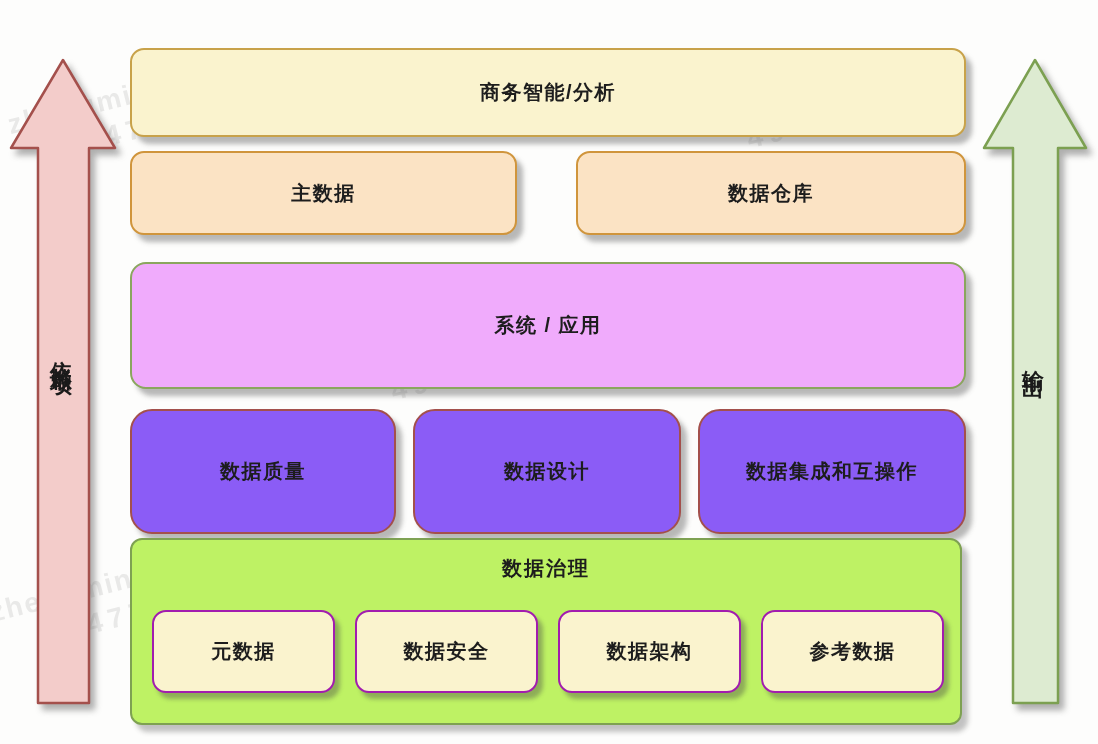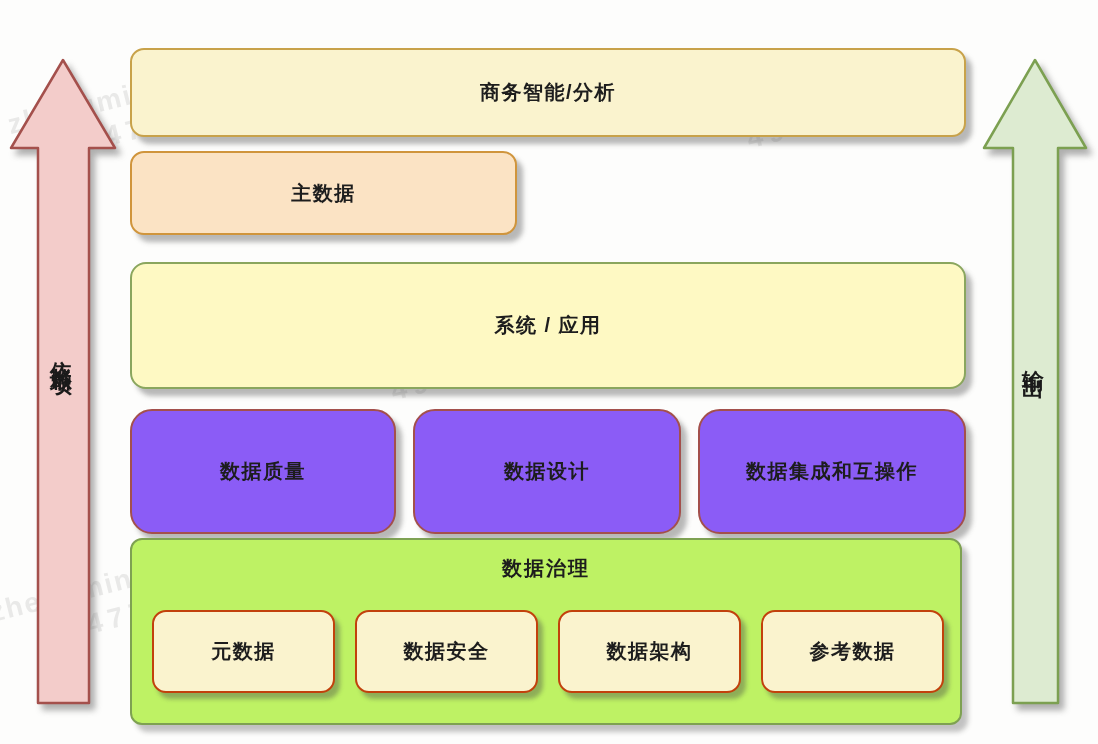--- a/index.html
+++ b/index.html
@@ -13,37 +13,37 @@
     border:2px solid; border-radius:14px;
     font-size:20px; font-weight:700; letter-spacing:1.5px;
     box-shadow:6px 7px 5px rgba(70,70,70,0.38);
   }
   
   .bi        { left:130px; top:48px;  width:832px; height:85px;  background:#FAF3CE; border-color:#C8A24A; }
   
   .master    { left:130px; top:151px; width:383px; height:80px;  background:#FBE3C4; border-color:#D0953C;border-radius:14px; }
   .warehouse { left:576px; top:151px; width:386px; height:80px;  background:#FBE3C4; border-color:#D0953C; }
   
-  .systems   { left:130px; top:262px; width:832px; height:123px; background:#fef9c3; border-color:#8AA65E; border-radius:16px; }
+  .systems   { left:130px; top:262px; width:832px; height:123px; background:#f0abfc; border-color:#8AA65E; border-radius:16px; }
   
   .pink      { background:#8b5cf6; border-color:#A3504C; border-radius:22px; }
   .quality     { left:130px; top:409px; width:262px; height:121px; }
   .design      { left:413px; top:409px; width:264px; height:121px; }
   .integration { left:698px; top:409px; width:264px; height:121px; }
   
   .governance {
     position:absolute; left:130px; top:538px; width:828px; height:183px;
     background:#bef264; border:2px solid #7EA152; border-radius:12px;
     box-shadow:6px 7px 5px rgba(70,70,70,0.32);
   }
   .gov-title { text-align:center; padding-top:15px; font-size:20px; font-weight:600; letter-spacing:2px; }
   .gov-row { position:absolute; left:20px; right:16px; top:70px; height:83px; display:flex; gap:20px; }
   .gov-box {
     flex:1; display:flex; align-items:center; justify-content:center;
-    background:#FAF3CE; border:2px solid #c2410c; border-radius:14px;
+    background:#FAF3CE; border:2px solid #a21caf; border-radius:14px;
     font-size:20px; font-weight:600; letter-spacing:1.5px;
     box-shadow:5px 6px 4px rgba(70,70,70,0.4);
   }
   
   .arrow-svg { position:absolute; overflow:visible; filter:drop-shadow(5px 6px 3px rgba(80,80,80,0.45)); }
   .arrow-left-svg  { left:6px;   top:58px; }
   .arrow-right-svg { left:982px; top:58px; }
   .arrow-label {
     position:absolute; writing-mode:vertical-rl; text-orientation:upright;
     font-size:22px; font-weight:600; letter-spacing:7px; color:#1a1a1a; line-height:1;
@@ -84,20 +84,23 @@
   </svg>
   <div class="arrow-label arrow-label-right">输出</div>
 
   <div class="box bi">
     <span>商务智能/分析</span>
   </div>
 
   <div class="box master">
     <span>主数据</span>
   </div>
+  <div class="box warehouse">
+    <span>数据仓库</span>
+  </div>
 
   <div class="box systems">
     <span>系统 / 应用</span>
   </div>
 
   <div class="box pink quality">
     <span>数据质量</span>
   </div>
   <div class="box pink design">
     <span>数据设计</span>

